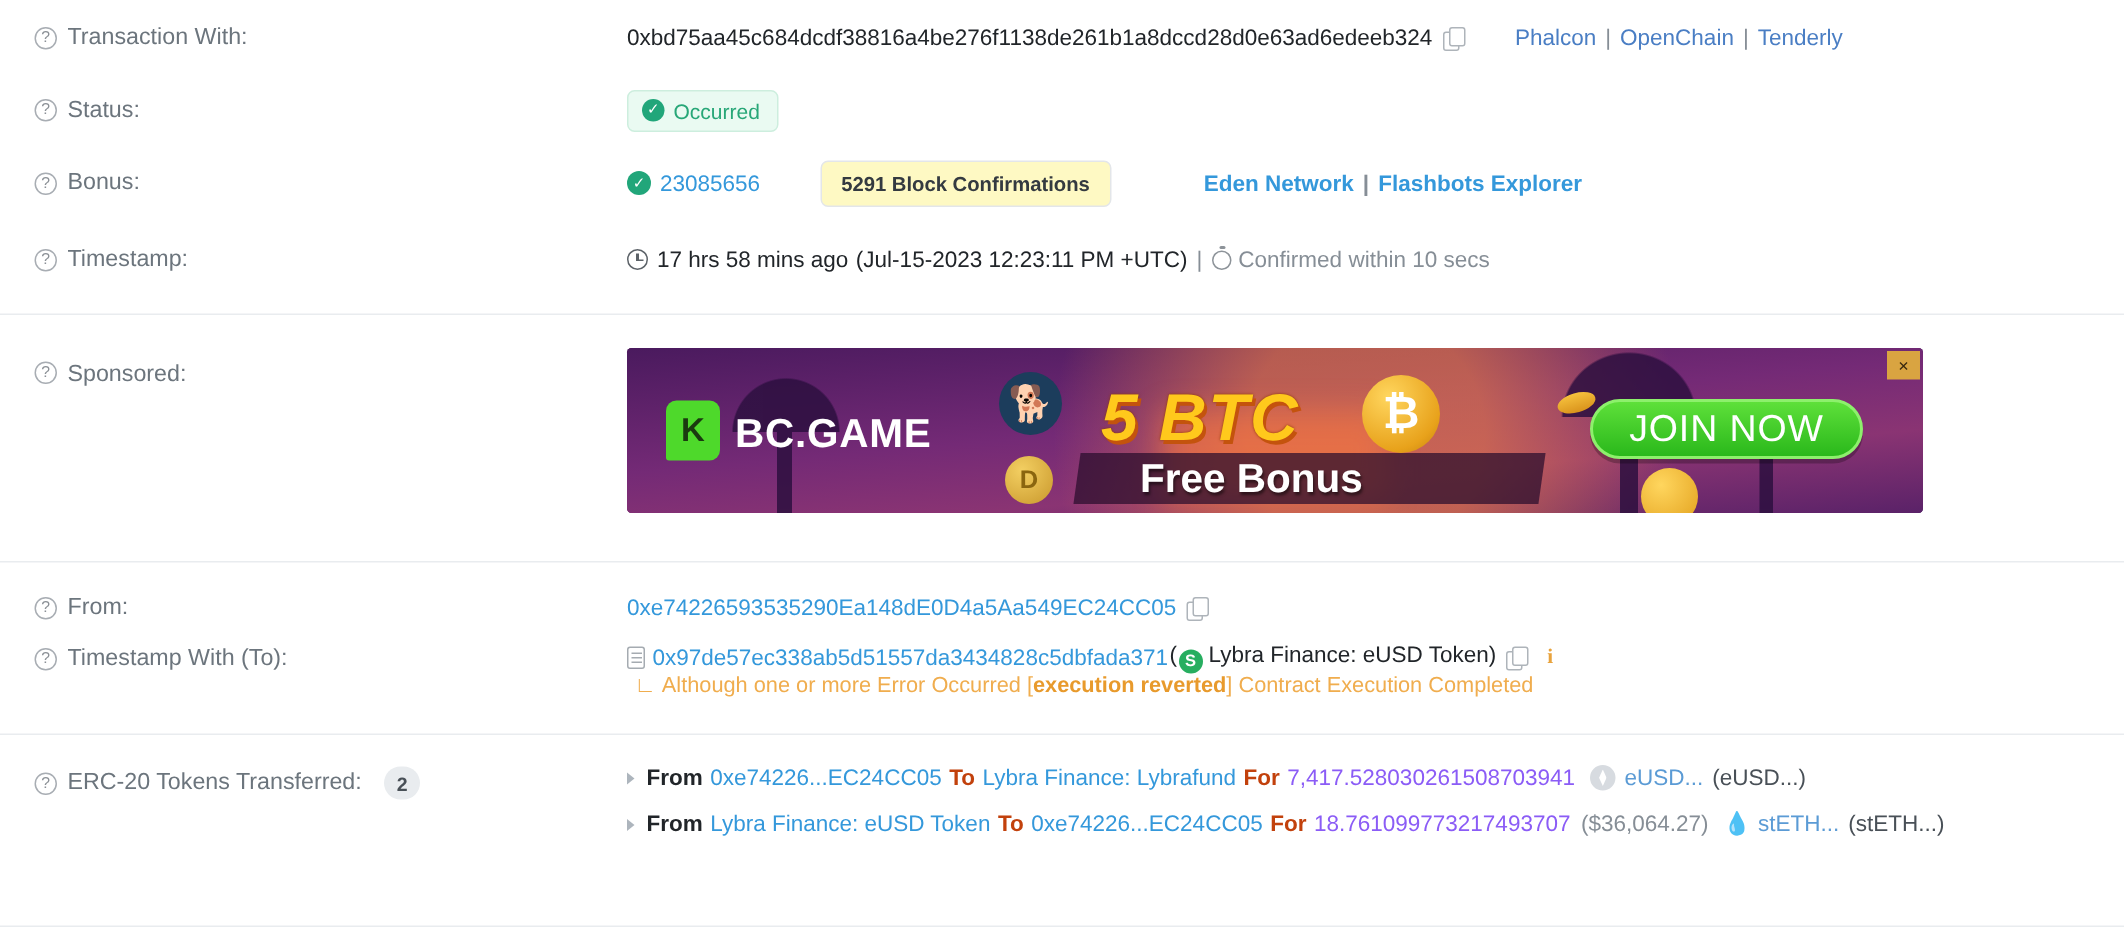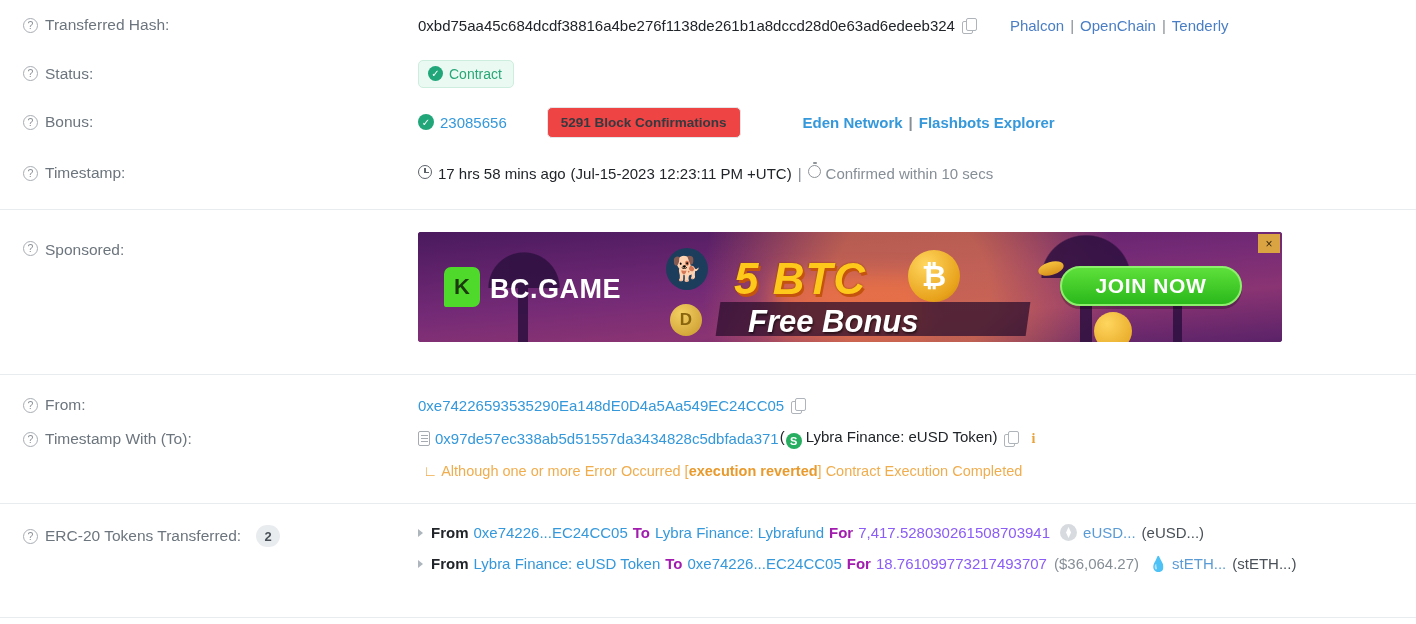--- a/index.html
+++ b/index.html
@@ -52,21 +52,21 @@
     padding:5px 11px 5px 9px;color:#28a778;font-size:14px;
   }
   .check-circle{width:15px;height:15px;border-radius:50%;background:#21a67a;
     display:inline-flex;align-items:center;justify-content:center;color:#fff;font-size:10px;line-height:1;}
 
   
   .blk-check{width:16px;height:16px;border-radius:50%;background:#21a67a;
     display:inline-flex;align-items:center;justify-content:center;color:#fff;font-size:10px;
     vertical-align:-3px;margin-right:6px;}
   .conf-badge{
-    display:inline-block;background:#ef4444;border:1px solid #e3e6e9;border-radius:5px;
+    display:inline-block;background:#fef9c3;border:1px solid #e3e6e9;border-radius:5px;
     padding:7px 13px;font-size:13.5px;font-weight:bold;color:#343a40;margin-left:40px;
   }
 
   
   .clock-ic{display:inline-block;width:14px;height:14px;border:1.4px solid #5c6268;border-radius:50%;
     position:relative;vertical-align:-2px;margin-right:6px;}
   .clock-ic::after{content:"";position:absolute;left:5.4px;top:2px;width:1.3px;height:5px;background:#5c6268;}
   .clock-ic::before{content:"";position:absolute;left:6px;top:6px;width:4px;height:1.3px;background:#5c6268;}
   .stopw-ic{display:inline-block;width:13px;height:13px;border:1.4px solid #8d9399;border-radius:50%;
     position:relative;vertical-align:-2px;margin-right:5px;}
@@ -101,31 +101,31 @@
   .doge{position:absolute;left:252px;top:72px;width:32px;height:32px;border-radius:50%;
     background:radial-gradient(circle at 35% 30%,#f3cf62,#c9982c);display:flex;align-items:center;
     justify-content:center;color:#8a650f;font-size:17px;font-weight:bold;}
   .btc-hl{position:absolute;left:316px;top:22px;font-size:44px;font-weight:bold;font-style:italic;
     color:#ffc91c;text-shadow:2px 3px 0 #c4530d, 0 0 2px #8c3a00;letter-spacing:1px;}
   .btc-coin{position:absolute;left:490px;top:18px;width:52px;height:52px;border-radius:50%;
     background:radial-gradient(circle at 34% 28%,#ffd65e,#e8a21b 70%,#c37f0d);
     display:flex;align-items:center;justify-content:center;color:#fff;font-size:30px;font-weight:bold;}
   .free-bonus-bar{position:absolute;left:300px;top:70px;width:310px;height:34px;
     background:rgba(40,12,45,.72);transform:skewX(-8deg);}
-  .free-bonus{position:absolute;left:330px;top:72px;font-size:31px;font-style:italic;font-weight:bold;
+  .free-bonus{position:absolute;left:342px;top:72px;font-size:27px;font-weight:bold;
     color:#fff;text-shadow:1px 2px 2px rgba(0,0,0,.5);}
   .coin-s1{position:absolute;left:620px;top:30px;width:26px;height:13px;border-radius:50%;
     background:linear-gradient(#f6c13d,#d9931c);transform:rotate(-16deg);}
   .coin-s2{position:absolute;left:676px;top:80px;width:38px;height:38px;border-radius:50%;
     background:radial-gradient(circle at 35% 30%,#ffd65e,#e2a01c);}
   .join-btn{position:absolute;right:40px;top:34px;width:182px;height:40px;border-radius:21px;
     background:linear-gradient(#5ee03a,#2ab81b);border:2px solid #8df06c;
     display:flex;align-items:center;justify-content:center;cursor:pointer;
     box-shadow:0 3px 0 rgba(0,0,0,.25);}
-  .join-btn span{color:#fff;font-size:21px;font-weight:bold;letter-spacing:.6px;}
+  .join-btn span{color:#fff;font-size:25px;font-weight:normal;letter-spacing:.6px;}
   .ad-x{position:absolute;right:2px;top:2px;width:22px;height:19px;
     background:#d9a441;display:flex;align-items:center;justify-content:center;
     font-size:12px;color:#3a2a10;cursor:pointer;}
 
   
   .file-ic{display:inline-block;width:12px;height:15px;border:1.3px solid #a5abb1;border-radius:2px;
     position:relative;vertical-align:-2px;margin-right:5px;background:#fff;}
   .file-ic::after{content:"";position:absolute;left:2px;top:3px;width:7px;height:1.2px;background:#a5abb1;
     box-shadow:0 3px 0 #a5abb1,0 6px 0 #a5abb1;}
   .lybra-ic{display:inline-block;width:16px;height:16px;border-radius:50%;
@@ -137,61 +137,61 @@
   .warn-line b{color:#e89a2c;}
   .warn-corner{color:#f0ad4e;margin-right:4px;}
 
   
   .count-badge{display:inline-flex;align-items:center;justify-content:center;
     min-width:24px;height:22px;padding:0 7px;border-radius:11px;background:#e9ecef;
     color:#495057;font-size:13px;font-weight:bold;margin-left:8px;}
   .tr-row{display:flex;align-items:center;font-size:15px;margin-bottom:14px;white-space:nowrap;}
   .caret{display:inline-block;width:0;height:0;border-left:5px solid #adb5bd;
     border-top:4px solid transparent;border-bottom:4px solid transparent;margin-right:8px;cursor:pointer;}
-  .kw{font-weight:bold;color:#a21caf;margin:0 5px;}
+  .kw{font-weight:bold;color:#c2410c;margin:0 5px;}
   .kw-first{font-weight:bold;color:#212529;margin-right:5px;}
   .amt{color:#8b5cf6;}
   .usd{color:#868e96;}
   .tok-eusd{display:inline-block;width:17px;height:17px;border-radius:50%;
     background:#d7dbe0;position:relative;vertical-align:-4px;margin:0 6px 0 10px;}
   .tok-eusd::after{content:"";position:absolute;left:6px;top:3px;width:5px;height:11px;
     background:#fff;clip-path:polygon(50% 0,100% 50%,50% 100%,0 50%);}
   .tok-steth{display:inline-block;width:17px;height:17px;position:relative;
     vertical-align:-4px;margin:0 6px 0 10px;color:#4aa8e0;font-size:15px;line-height:17px;text-align:center;}
   .tok-name{color:#5b9bd5;cursor:pointer;}
   .tok-sym{color:#495057;}
 </style>
 </head>
 <body>
 
 <div class="page">
 
   <div class="row" style="height:50px;align-items:center;">
     <div class="label-col">
       <span class="q-icon">?</span>
-      <span>Transferred Hash:</span>
+      <span>Transaction With:</span>
     </div>
     <div class="value-col" style="display:flex;align-items:center;">
       <span>0xbd75aa45c684dcdf38816a4be276f1138de261b1a8dccd28d0e63ad6edeeb324</span>
       <span class="copy-ic"></span>
       <span style="margin-left:34px;">
         <a class="lnk-blue">Phalcon</a><span class="sep-pipe">|</span><a class="lnk-blue">OpenChain</a><span class="sep-pipe">|</span><a class="lnk-blue">Tenderly</a>
       </span>
     </div>
   </div>
 
   <div class="row" style="height:47px;align-items:center;">
     <div class="label-col">
       <span class="q-icon">?</span>
       <span>Status:</span>
     </div>
     <div class="value-col">
       <span class="status-badge">
         <span class="check-circle">✓</span>
-        <span>Contract</span>
+        <span>Occurred</span>
       </span>
     </div>
   </div>
 
   <div class="row" style="height:50px;align-items:center;">
     <div class="label-col">
       <span class="q-icon">?</span>
       <span>Bonus:</span>
     </div>
     <div class="value-col" style="display:flex;align-items:center;">
@@ -202,21 +202,21 @@
         <a class="lnk">Eden Network</a><span class="sep-pipe">|</span><a class="lnk">Flashbots Explorer</a>
       </span>
     </div>
   </div>
 
   <div class="row" style="height:52px;align-items:center;">
     <div class="label-col">
       <span class="q-icon">?</span>
       <span>Timestamp:</span>
     </div>
-    <div class="value-col" style="display:flex;align-items:flex-start;">
+    <div class="value-col" style="display:flex;align-items:center;">
       <span class="clock-ic"></span>
       <span>17 hrs 58 mins ago</span>
       <span style="margin-left:5px;">(Jul-15-2023 12:23:11 PM +UTC)</span>
       <span class="sep-pipe">|</span>
       <span class="stopw-ic"></span>
       <span class="muted">Confirmed within 10 secs</span>
     </div>
   </div>
 
   <div class="divider" style="margin-top:10px;"></div>
@@ -272,21 +272,21 @@
       <span>Timestamp With (To):</span>
     </div>
     <div class="value-col">
       <div style="display:flex;align-items:center;">
         <span class="file-ic"></span>
         <a class="lnk">0x97de57ec338ab5d51557da3434828c5dbfada371</a>
         <span style="margin-left:1px;">(<span class="lybra-ic">S</span><span>Lybra Finance: eUSD Token)</span></span>
         <span class="copy-ic"></span>
         <span class="info-ic">i</span>
       </div>
-      <div class="warn-line" style="margin-top:14px;">
+      <div class="warn-line" style="">
         <span class="warn-corner">∟</span><span>Although one or more Error Occurred [</span><b>execution reverted</b><span>] Contract Execution Completed</span>
       </div>
     </div>
   </div>
 
   <div class="divider" style="margin-top:24px;"></div>
 
   <div class="row" style="align-items:flex-start;padding-top:20px;">
     <div class="label-col" style="padding-top:1px;">
       <span class="q-icon">?</span>

